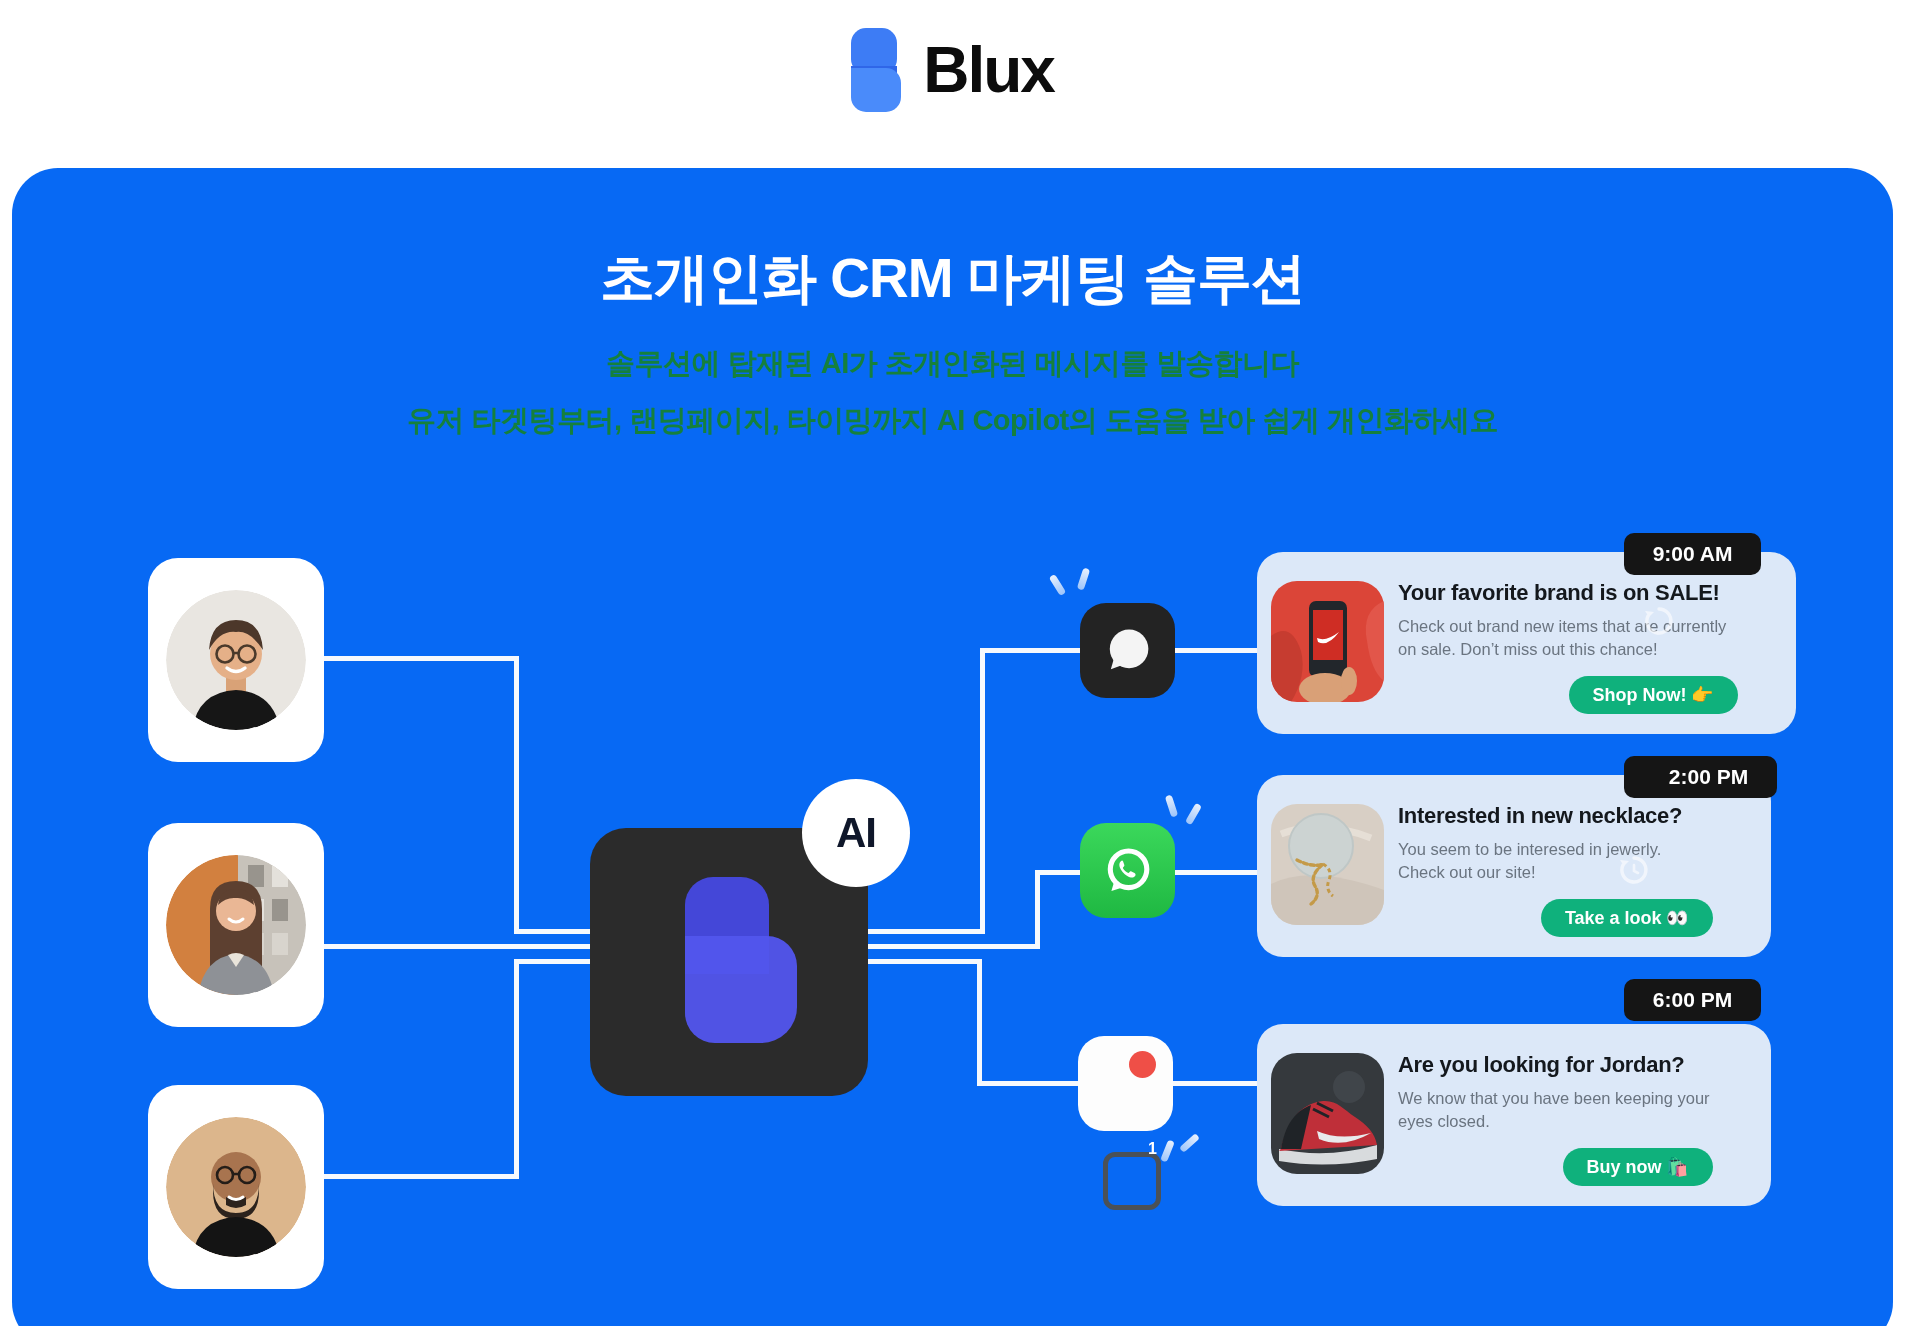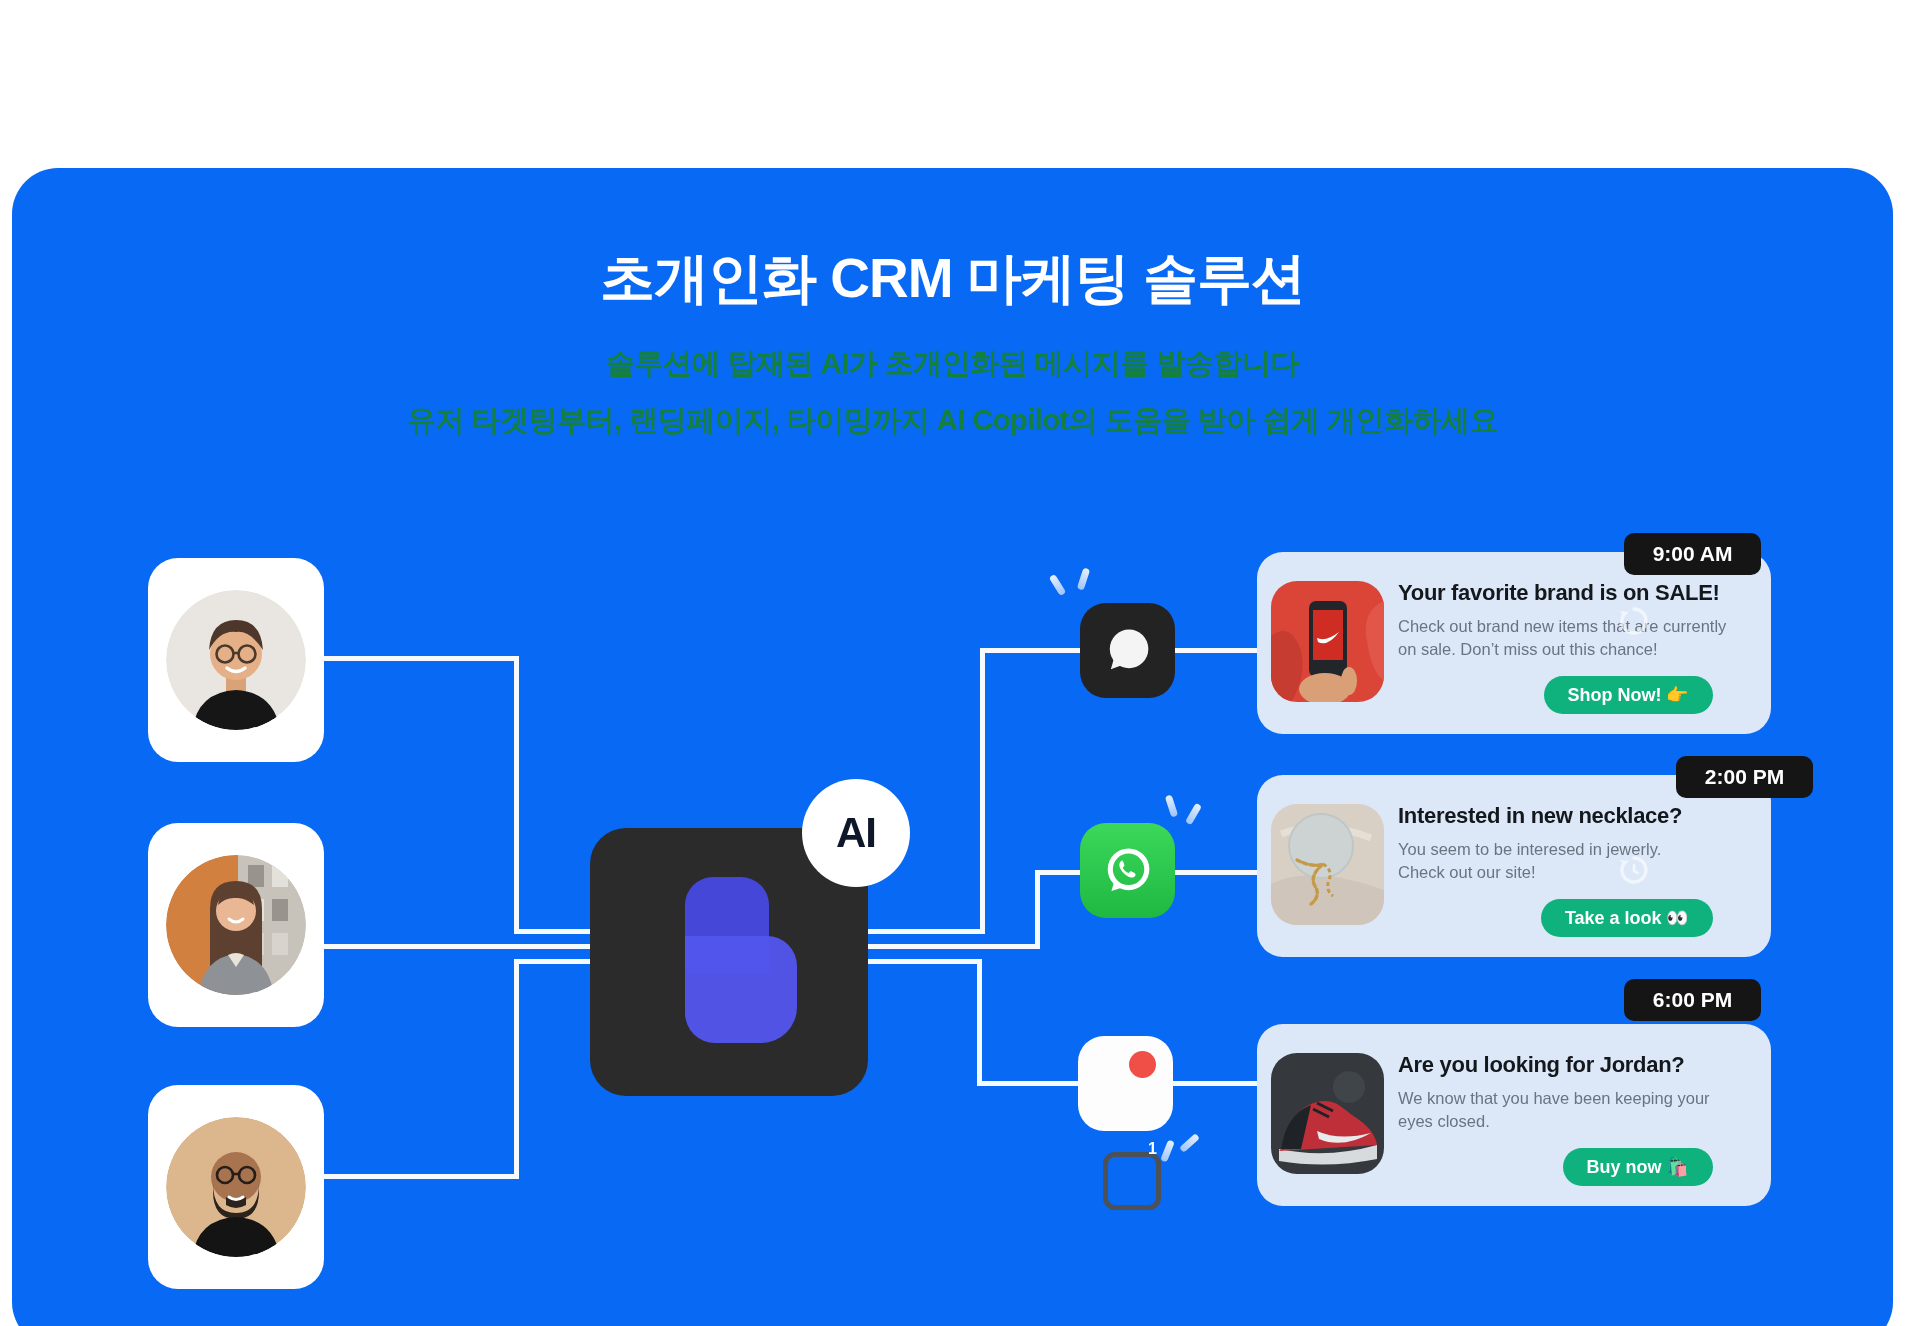--- a/index.html
+++ b/index.html
@@ -46,29 +46,37 @@
   .spark{position:absolute;width:7px;height:22px;border-radius:4px;background:linear-gradient(180deg,#e8f1fe,#9cc4fa);z-index:3;}
 
   
   .msg-card{position:absolute;left:1257px;width:514px;height:182px;background:#dce8f8;border-radius:26px;z-index:2;}
   .msg-img{position:absolute;left:14px;top:29px;width:113px;height:121px;border-radius:26px;overflow:hidden;}
   .msg-img svg{display:block;width:113px;height:121px;}
   .msg-title{position:absolute;left:141px;top:28px;width:350px;font-size:22px;font-weight:800;color:#14181d;letter-spacing:-0.3px;}
   .msg-body{position:absolute;left:141px;top:63px;width:350px;font-size:16.5px;font-weight:500;color:#6a7480;line-height:1.42;white-space:pre-line;}
   .msg-cta{position:absolute;right:58px;bottom:20px;height:38px;border:none;border-radius:22px;background:#0fb17c;color:#fff;font-family:inherit;font-size:18px;font-weight:700;padding:0 24px;cursor:pointer;display:flex;align-items:center;margin-top:36px;}
   .time-badge{position:absolute;width:137px;height:42px;background:#151515;border-radius:10px;color:#fff;font-size:21px;font-weight:700;display:flex;align-items:center;justify-content:center;z-index:3;}
-  .tb1{left:1624px;top:533px;}  .tb2{left:1676px;top:756px;}  .tb3{left:1624px;top:979px;}
-  .mc1{top:552px;}  .mc2{top:775px;}  .mc3{top:1024px;}
+  .tb1{left:1624px;top:533px;}  .tb2{left:1624px;top:756px;padding-left:16px;}  .tb3{left:1624px;top:979px;}
+  .mc1{top:552px;padding-left:25px;}  .mc2{top:775px;}  .mc3{top:1024px;}
   .history-icon{position:absolute;right:120px;top:52px;opacity:.6;z-index:3;}
 </style>
 </head>
 <body>
 
 <div class="page">
 
+  <div class="header">
+    <div class="logo-mark">
+      <div class="lm-top"></div>
+      <div class="lm-band"></div>
+      <div class="lm-bottom"></div>
+    </div>
+    <div class="logo-text">Blux</div>
+  </div>
 
   <div class="panel"></div>
   <div class="hero-title">초개인화 CRM 마케팅 솔루션</div>
   <div class="hero-sub sub1">솔루션에 탑재된 AI가 초개인화된 메시지를 발송합니다</div>
   <div class="hero-sub sub2">유저 타겟팅부터, 랜딩페이지, 타이밍까지 AI Copilot의 도움을 받아 쉽게 개인화하세요</div>
 
   <div class="line" style="left:322px;top:656px;width:197px;height:5px;"></div>
   <div class="line" style="left:514px;top:656px;width:5px;height:278px;"></div>
   <div class="line" style="left:514px;top:929px;width:80px;height:5px;"></div>
   <div class="line" style="left:322px;top:944px;width:272px;height:5px;"></div>

